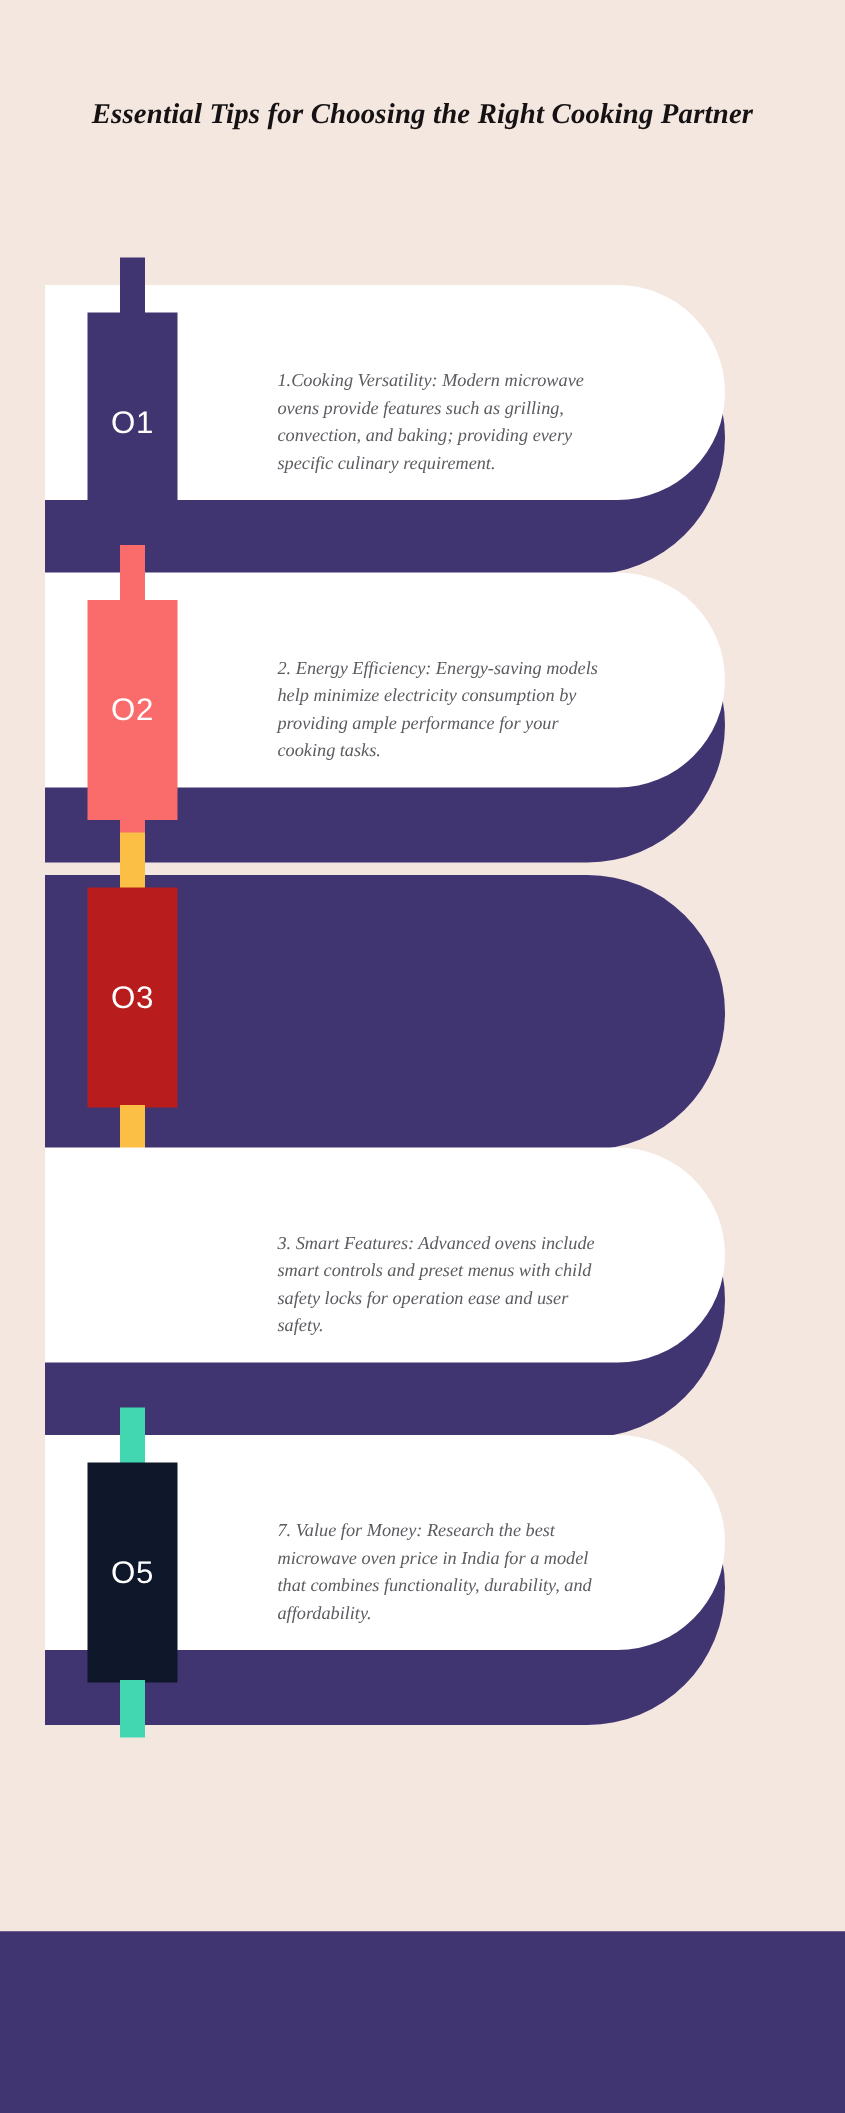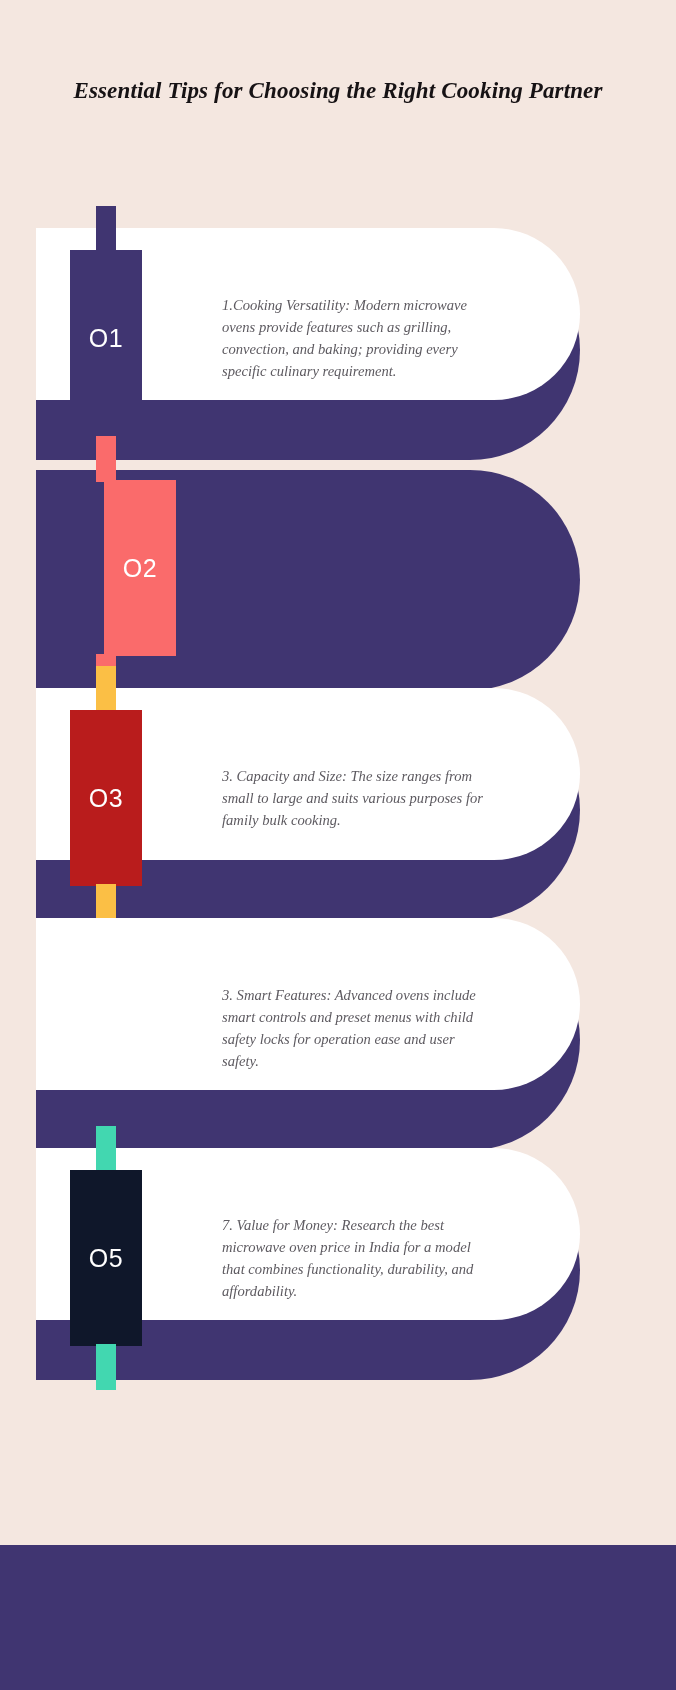--- a/index.html
+++ b/index.html
@@ -141,33 +141,33 @@
       <div class="badge">
         <div class="stem-top" style="background: rgb(64, 53, 113);"></div>
         <div class="body" style="background: rgb(64, 53, 113);">
           <span class="num">O1</span>
         </div>
         <div class="stem-bottom" style="background: rgb(64, 53, 113);"></div>
       </div>
     </div>
     <div class="step">
       <div class="card-shadow"></div>
+      <div class="card">
+        <div class="step-text">2. Energy Efficiency: Energy-saving models help minimize electricity consumption by providing ample performance for your cooking tasks.</div>
+      </div>
       <div class="badge">
         <div class="stem-top" style="background: rgb(250, 107, 107);"></div>
-        <div class="body" style="background: rgb(250, 107, 107); margin-left: 34px;">
+        <div class="body" style="background: rgb(250, 107, 107);">
           <span class="num">O2</span>
         </div>
         <div class="stem-bottom" style="background: rgb(250, 107, 107);"></div>
       </div>
     </div>
     <div class="step">
       <div class="card-shadow"></div>
-      <div class="card">
-        <div class="step-text">3. Capacity and Size: The size ranges from small to large and suits various purposes for family bulk cooking.</div>
-      </div>
       <div class="badge">
         <div class="stem-top" style="background: rgb(251, 191, 69);"></div>
         <div class="body" style="background: #b91c1c;">
           <span class="num">O3</span>
         </div>
         <div class="stem-bottom" style="background: rgb(251, 191, 69);"></div>
       </div>
     </div>
     <div class="step">
       <div class="card-shadow"></div>

